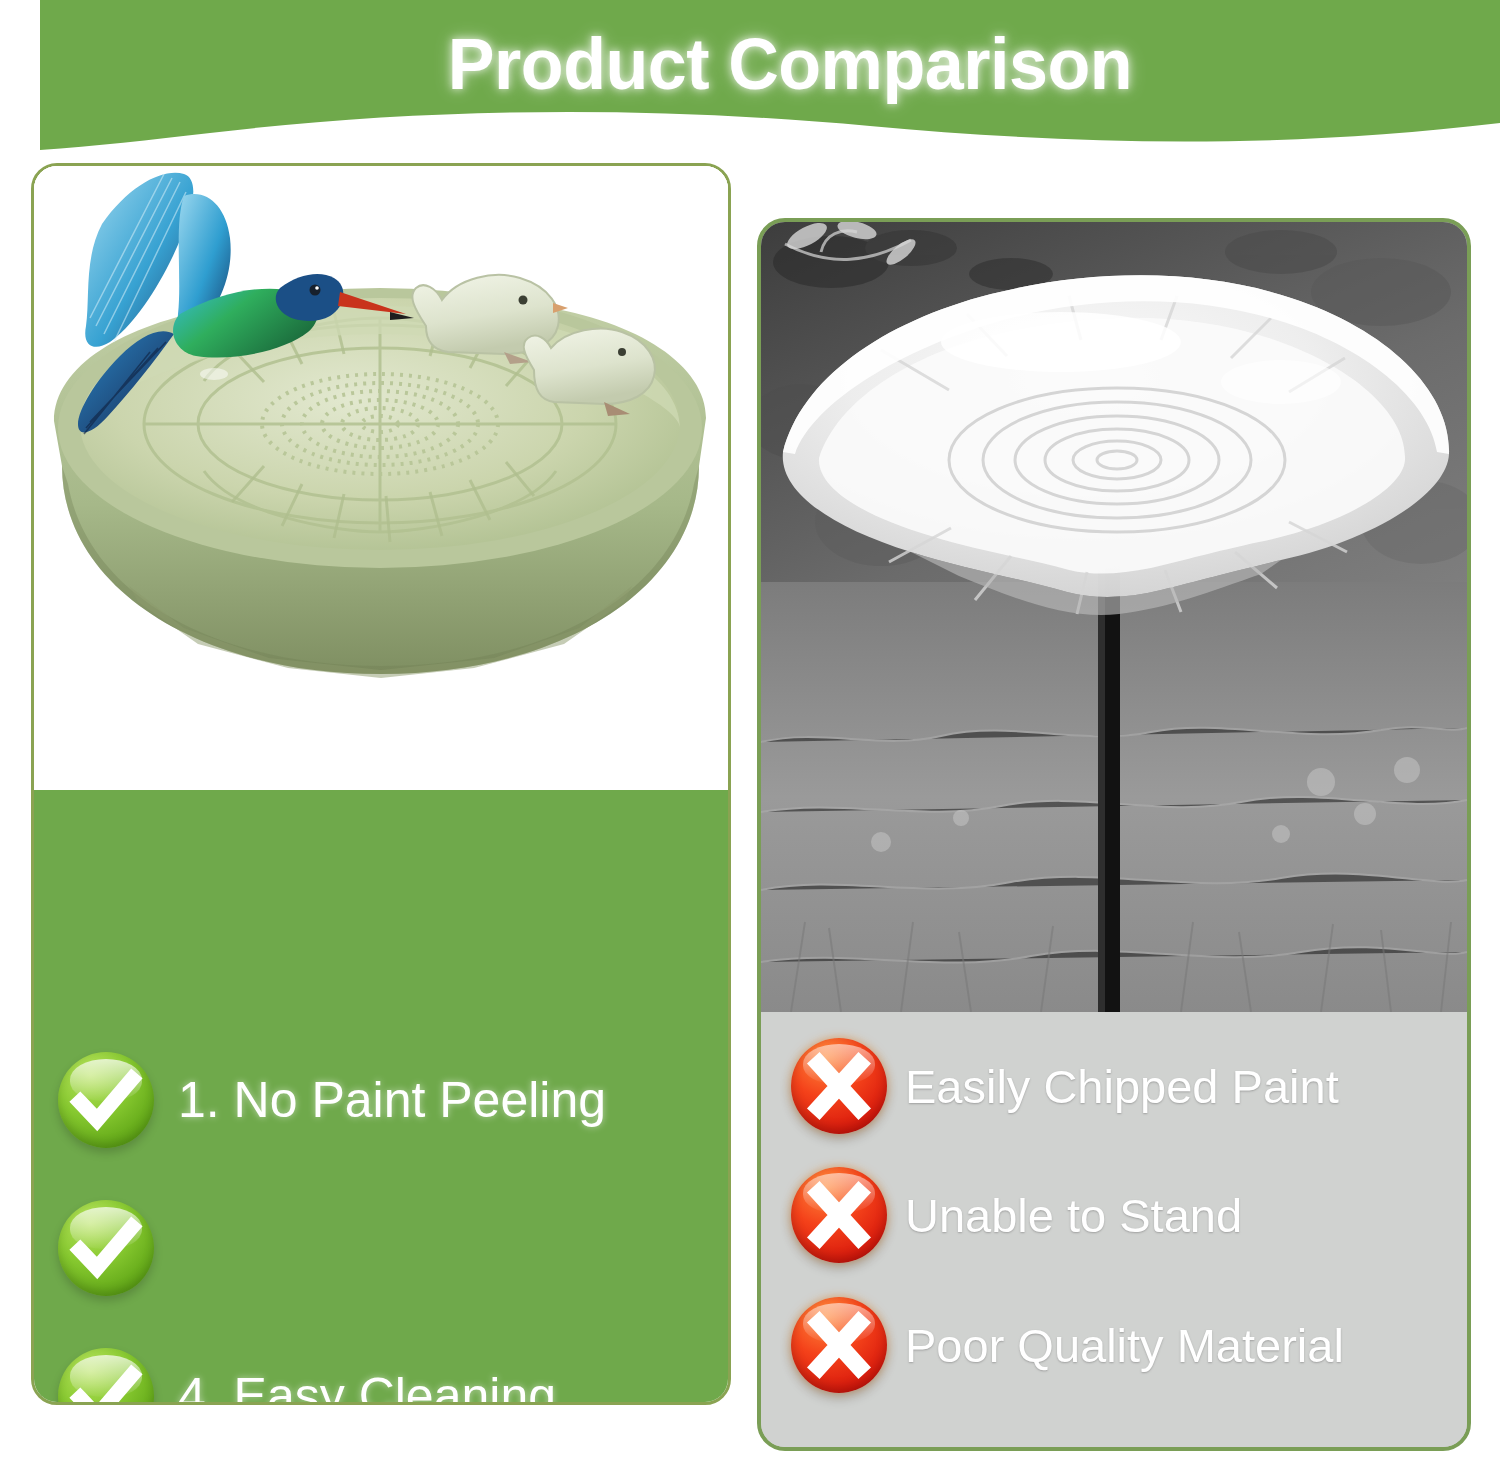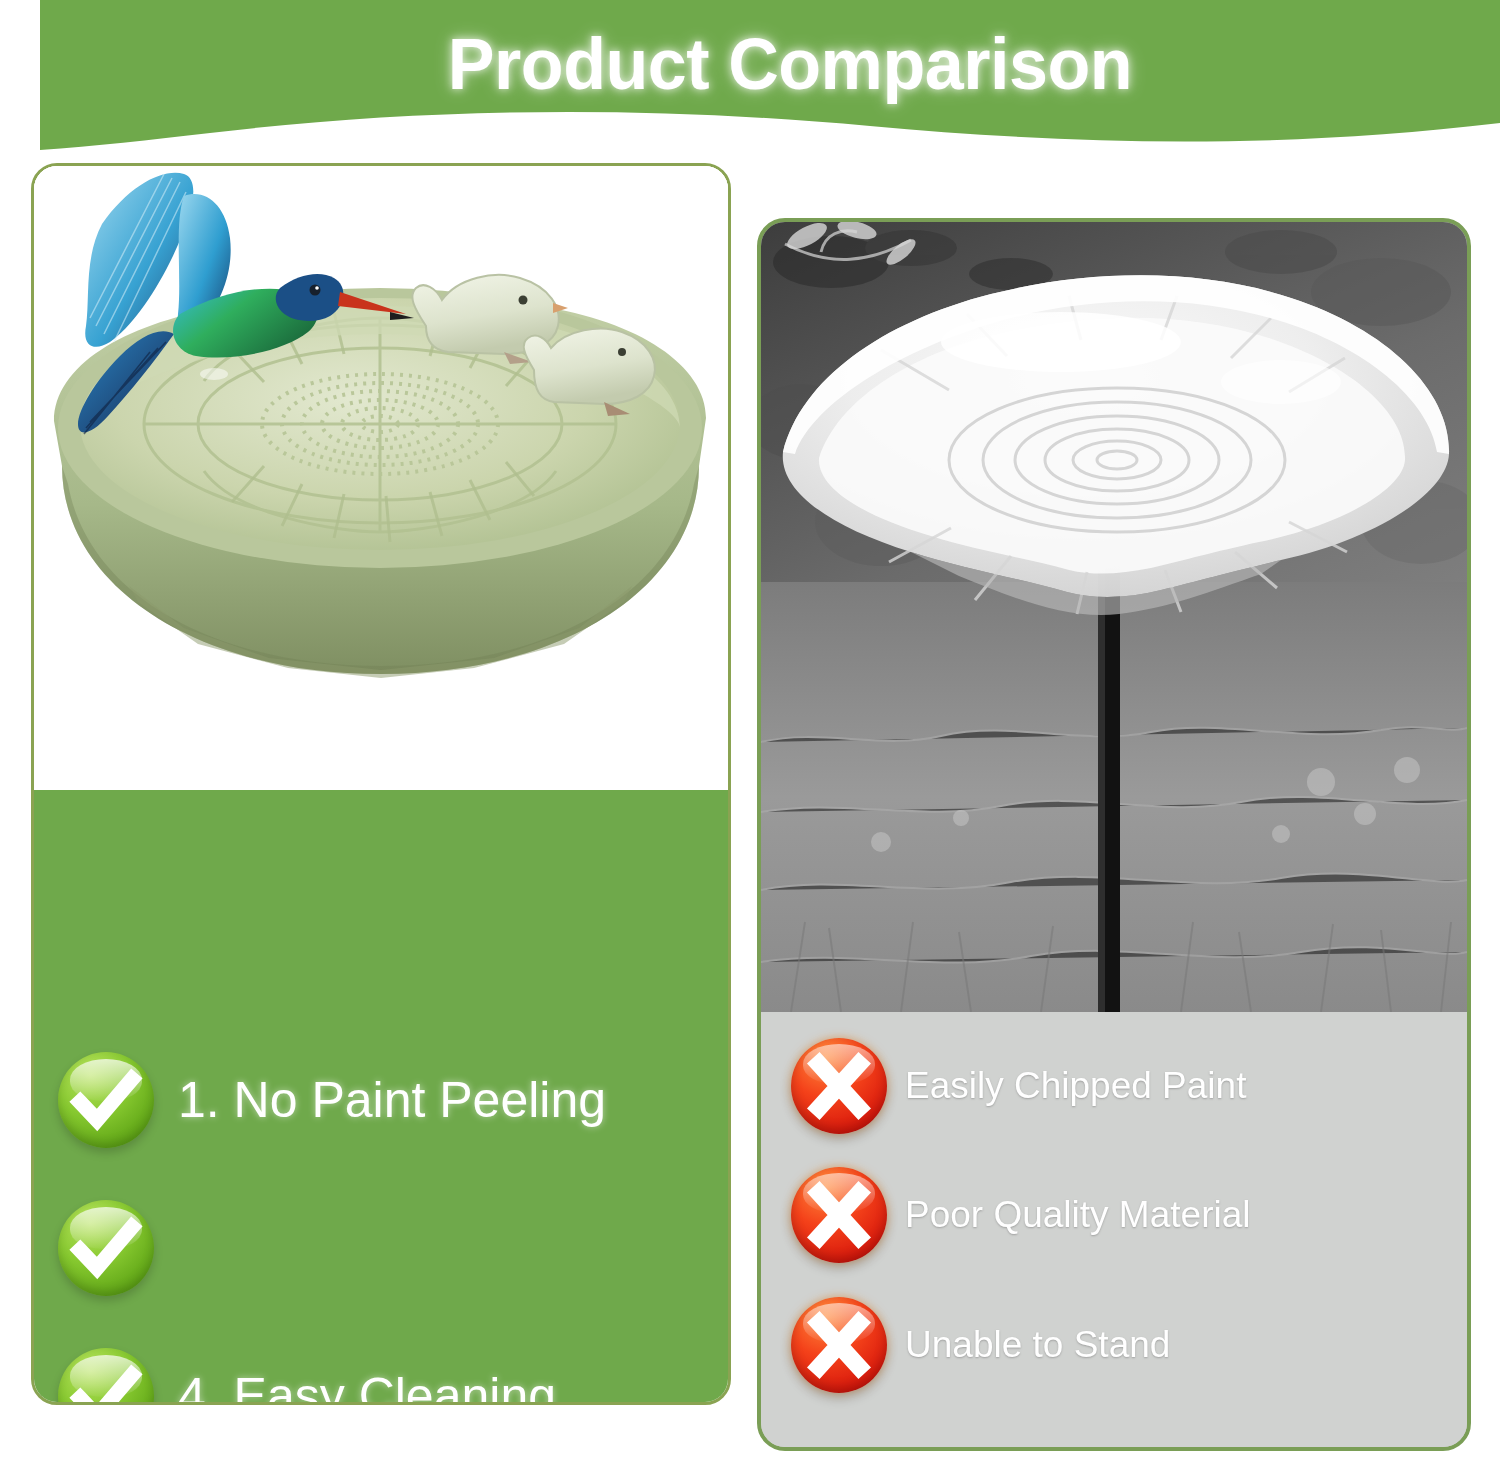--- a/index.html
+++ b/index.html
@@ -70,21 +70,21 @@
     position:absolute; left:757px; top:218px; width:714px; height:1233px;
     border:4px solid #7a9e56; border-radius:28px; background:#d0d2d0; overflow:hidden;
   }
   #right-photo { position:absolute; left:0; top:0; width:706px; height:790px; overflow:hidden; }
   #right-list { position:absolute; left:0; top:790px; width:706px; height:435px; background:#d0d2d0; }
   .con-row { position:absolute; display:flex; align-items:center; left:30px; }
   .con-row:nth-of-type(1){ top:26px; }
   .con-row:nth-of-type(2){ top:155px; }
   .con-row:nth-of-type(3){ top:285px; }
   .con-label {
-    margin-left:18px; color:#ffffff; font-size:37px; font-weight:400; white-space:nowrap;
+    margin-left:18px; color:#ffffff; font-size:47px; font-weight:400; white-space:nowrap;
     text-shadow:0 1px 2px rgba(120,120,120,.55);
     font-family:"Liberation Sans", sans-serif;
   }
 </style>
 </head>
 <body>
 
 <div id="stage">
 
   <div id="header-band">
@@ -364,28 +364,28 @@
         </span>
         <span class="con-label">Easily Chipped Paint</span>
       </div>
 
       <div class="con-row">
         <span class="badge cross">
           <svg viewBox="0 0 96 96">
             <path d="M28,26 L68,70 M68,26 L28,70" stroke="#ffffff" stroke-width="17" stroke-linecap="square" fill="none"></path>
           </svg>
         </span>
-        <span class="con-label">Poor Quality Material</span>
+        <span class="con-label">Unable to Stand</span>
       </div>
 
       <div class="con-row">
         <span class="badge cross">
           <svg viewBox="0 0 96 96">
             <path d="M28,26 L68,70 M68,26 L28,70" stroke="#ffffff" stroke-width="17" stroke-linecap="square" fill="none"></path>
           </svg>
         </span>
-        <span class="con-label">Unable to Stand</span>
+        <span class="con-label">Poor Quality Material</span>
       </div>
 
     </div>
   </div>
 
 </div>
 
 </body></html>

